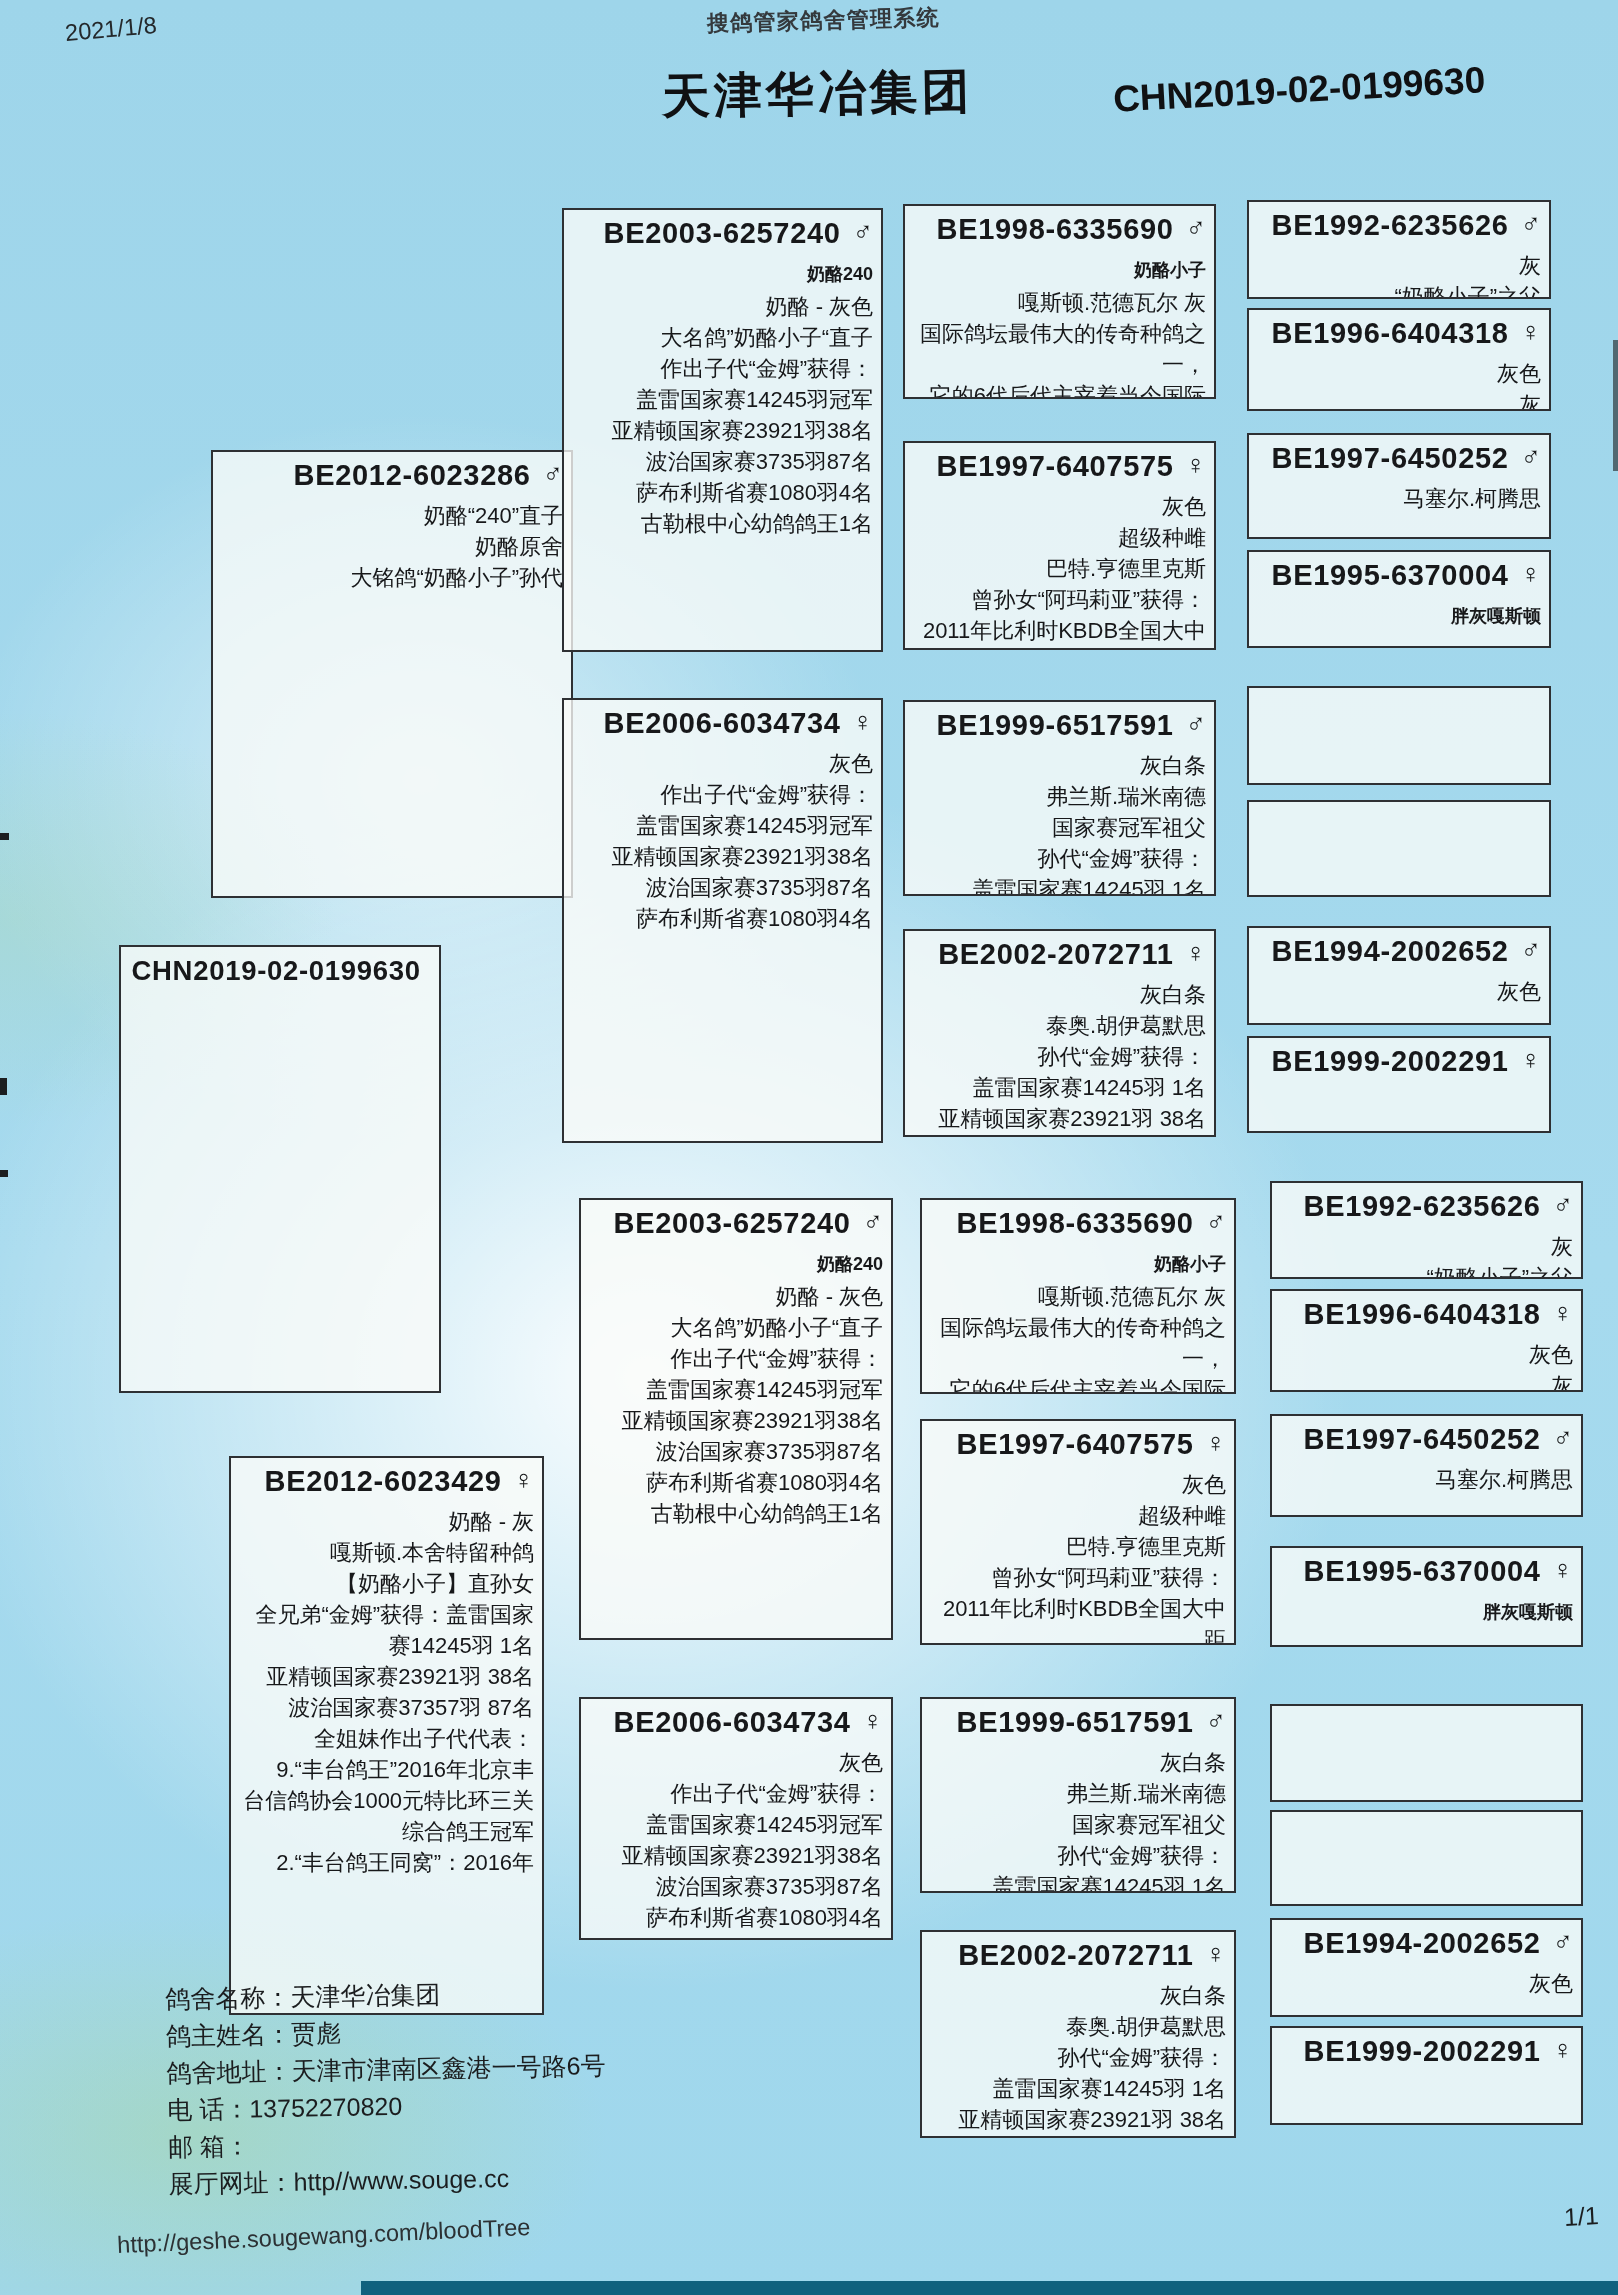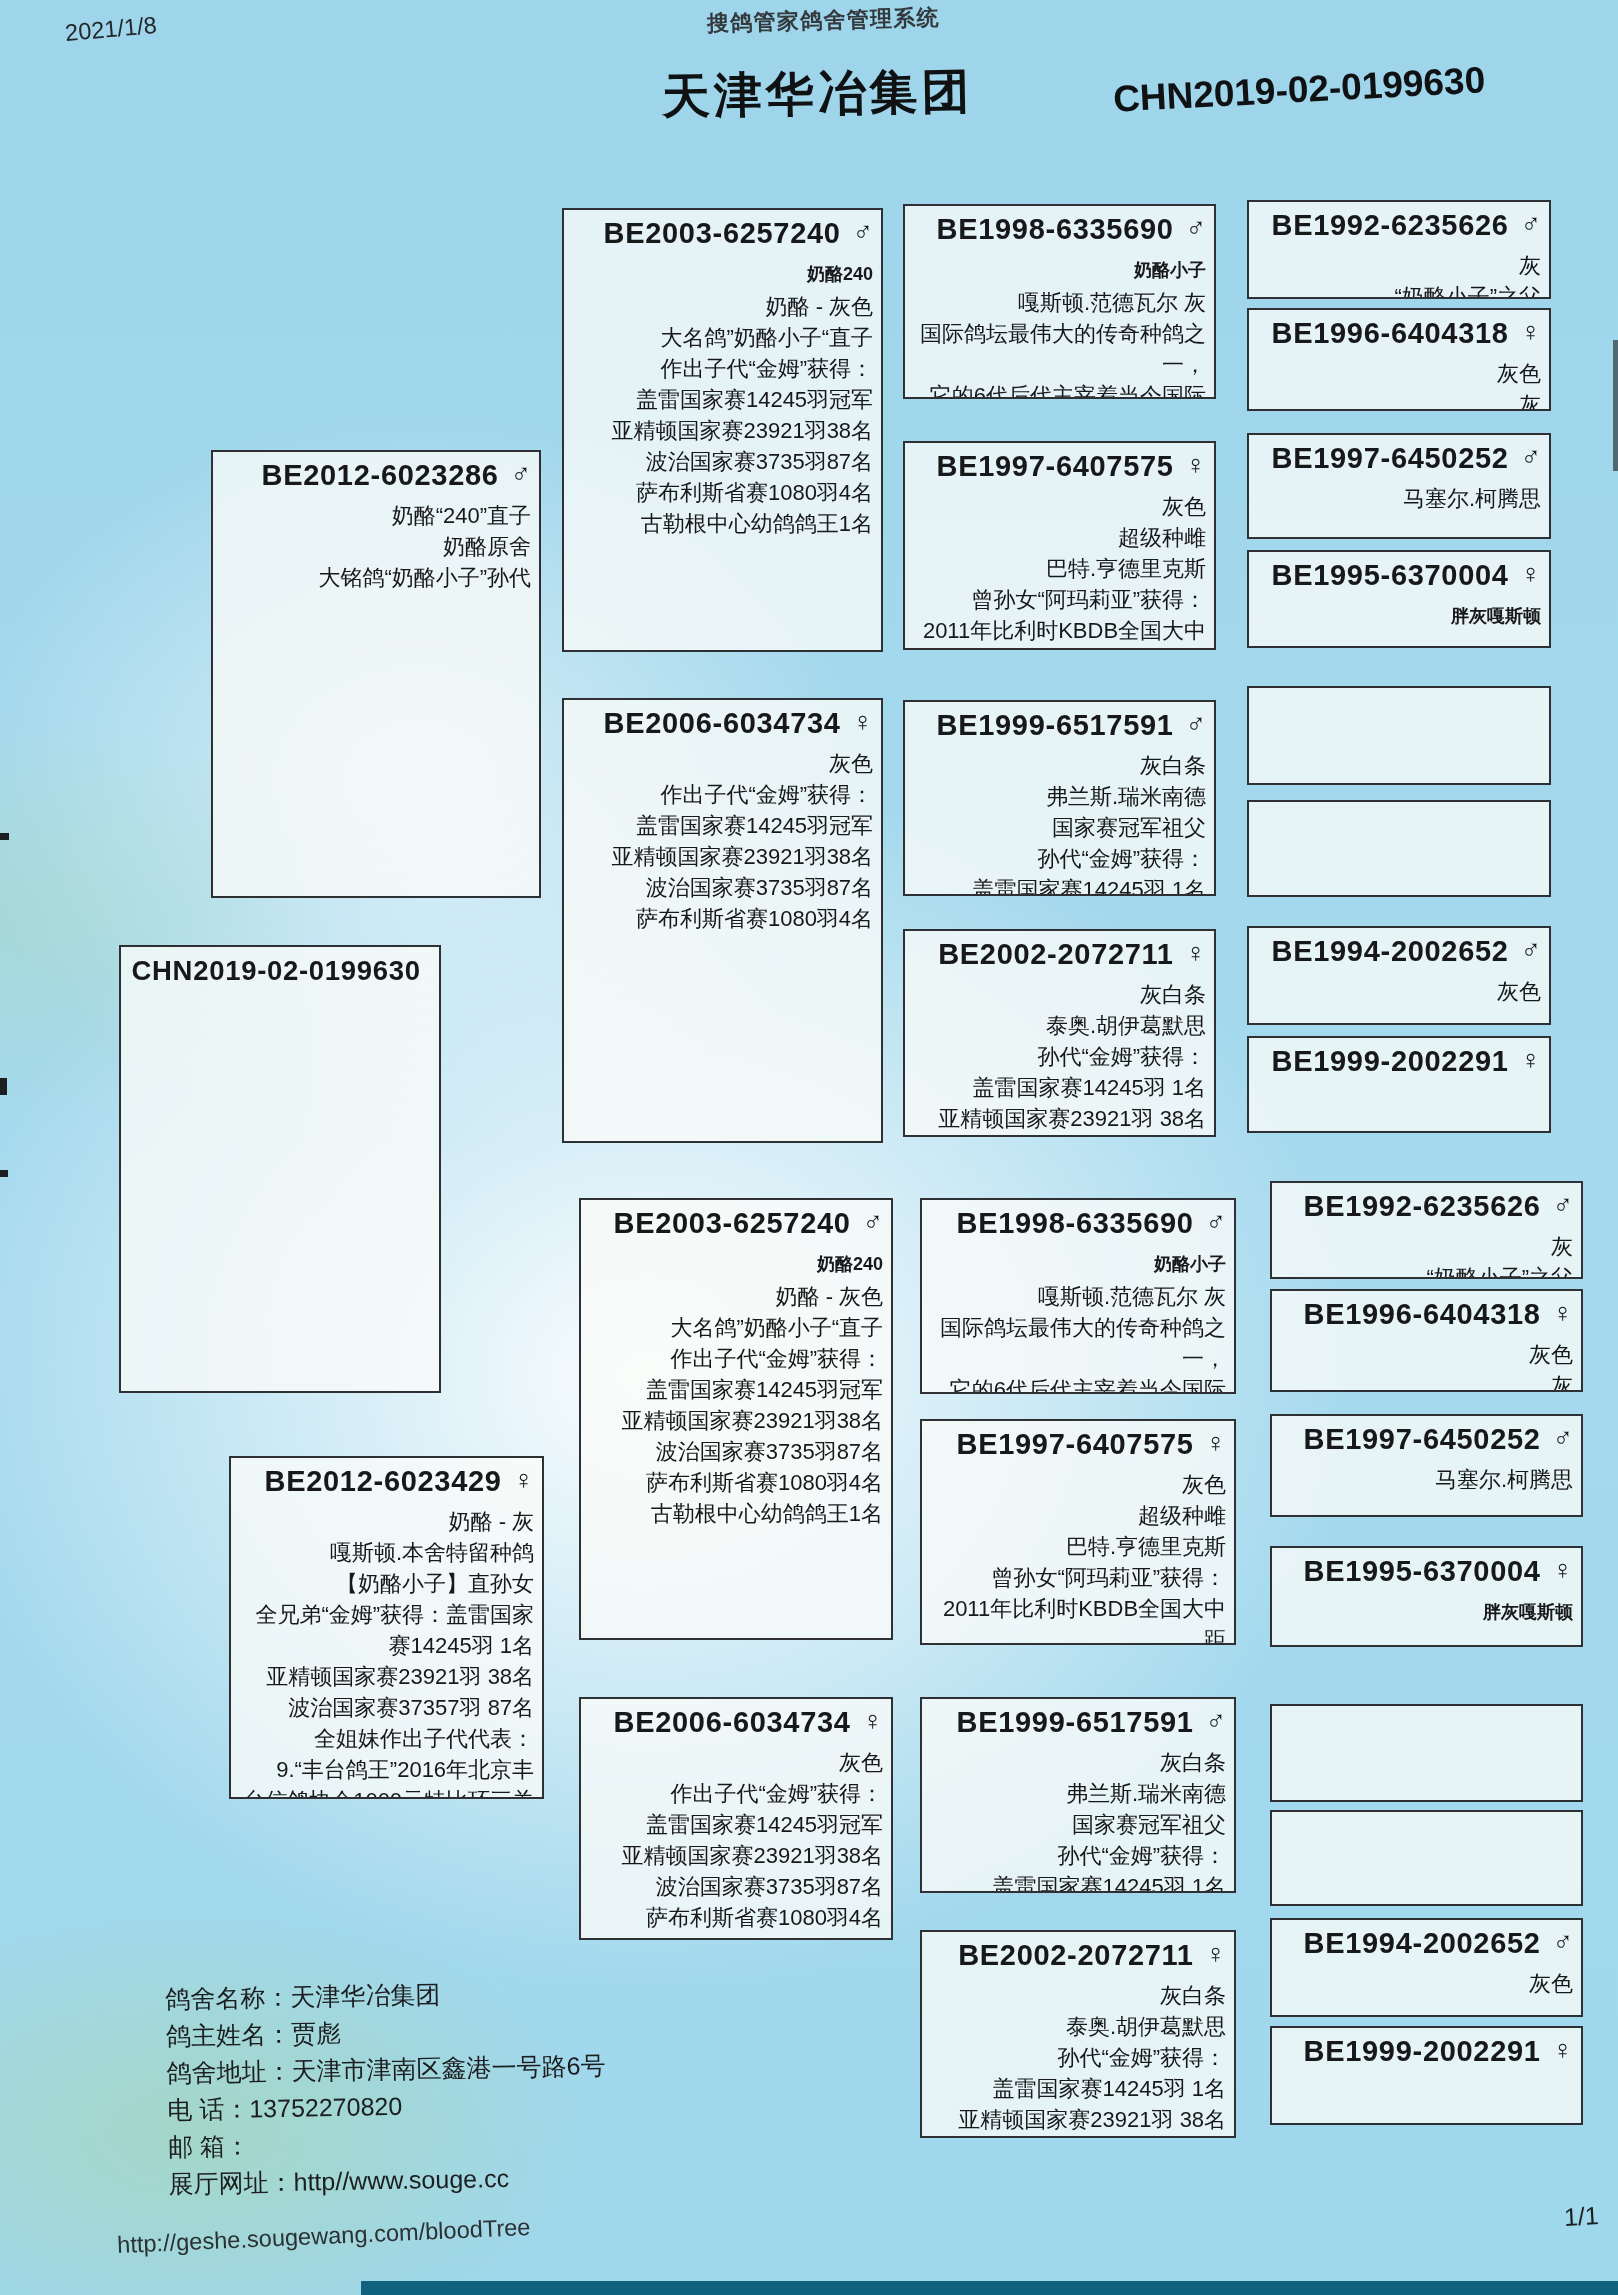--- a/index.html
+++ b/index.html
@@ -47,29 +47,29 @@
 
   <div class="hdr-date">2021/1/8</div>
   <div class="hdr-sys">搜鸽管家鸽舍管理系统</div>
   <div class="hdr-title">天津华冶集团</div>
   <div class="hdr-ring">CHN2019-02-0199630</div>
 
   <div class="pbox subj" style="left:119px;top:945px;width:322px;height:448px">
     <div class="ringrow"><span class="ring">CHN2019-02-0199630</span><span class="sex"></span></div>
   </div>
 
-  <div class="pbox" style="left:211px;top:450px;width:330px;height:448px">
+  <div class="pbox" style="left:211px;top:450px;width:362px;height:448px">
     <div class="ringrow"><span class="ring">BE2012-6023286</span><span class="sex">♂</span></div>
     <div class="lines">
         <div>奶酪“240”直子</div>
         <div>奶酪原舍</div>
         <div>大铭鸽“奶酪小子”孙代</div>
       </div>
   </div>
-  <div class="pbox" style="left:229px;top:1456px;width:315px;height:343px">
+  <div class="pbox" style="left:229px;top:1456px;width:315px;height:559px">
     <div class="ringrow"><span class="ring">BE2012-6023429</span><span class="sex">♀</span></div>
     <div class="lines">
         <div>奶酪 - 灰</div>
         <div>嘎斯顿.本舍特留种鸽</div>
         <div>【奶酪小子】直孙女</div>
         <div>全兄弟“金姆”获得：盖雷国家</div>
         <div>赛14245羽 1名</div>
         <div>亚精顿国家赛23921羽 38名</div>
         <div>波治国家赛37357羽 87名</div>
         <div>全姐妹作出子代代表：</div>

